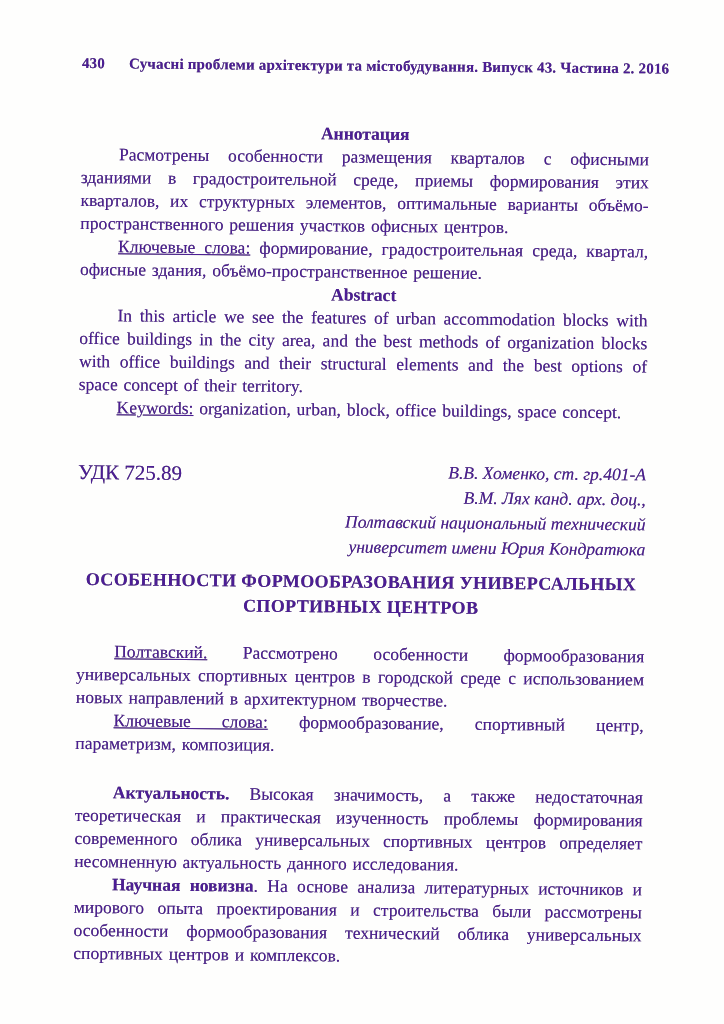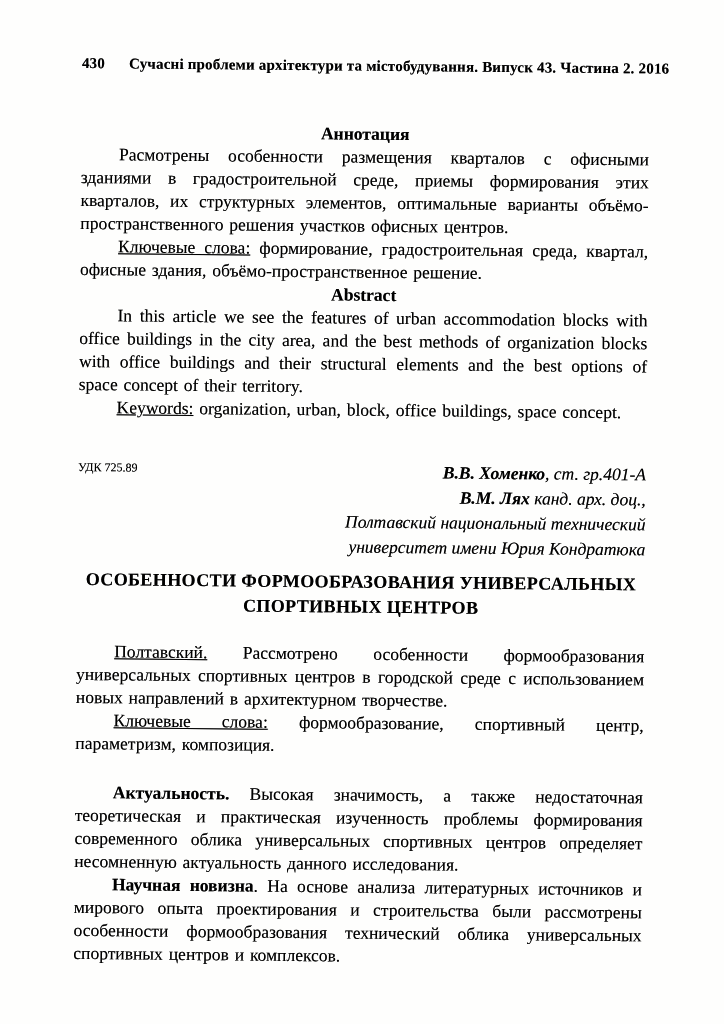--- a/index.html
+++ b/index.html
@@ -7,21 +7,21 @@
     padding: 0;
     background: #ffffff;
   }
   .page {
     position: relative;
     width: 724px;
     height: 1024px;
     background: #fefefd;
     overflow: hidden;
     font-family: "Liberation Serif", "DejaVu Serif", serif;
-    color: #000000;
+    color: #4c1d95;
   }
   .tilt {
     position: absolute;
     left: 82px;
     top: 55px;
     width: 568px;
     transform: rotate(0.55deg);
     transform-origin: 0 0;
     text-shadow: 0 0 0.6px rgba(35,35,35,0.65);
   }
@@ -50,32 +50,32 @@
     text-align: center;
   }
   .u { text-decoration: underline; }
   .byline {
     margin-top: 38px;
     display: flex;
     justify-content: space-between;
     align-items: flex-start;
   }
   .udc {
-    font-size: 12px;
+    font-size: 21px;
     padding-top: 3px;
     white-space: nowrap;
   }
   .authors {
     text-align: right;
     font-style: italic;
     font-size: 17.5px;
     line-height: 25px;
     white-space: nowrap;
   }
-  .authors .name { font-weight: bold; }
+  .authors .name { font-weight: normal; }
   .article-title {
     margin: 10px 0 0 0;
     font-size: 18px;
     line-height: 25px;
     font-weight: bold;
     text-align: center;
     letter-spacing: 0.4px;
   }
   .article-title span { display: block; }
   .mt-sec { margin-top: 23px !important; }

